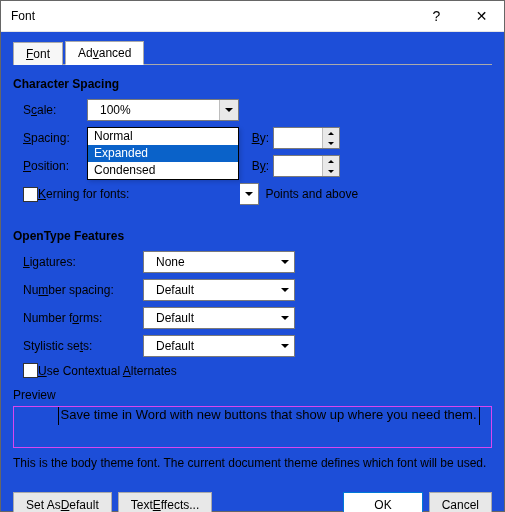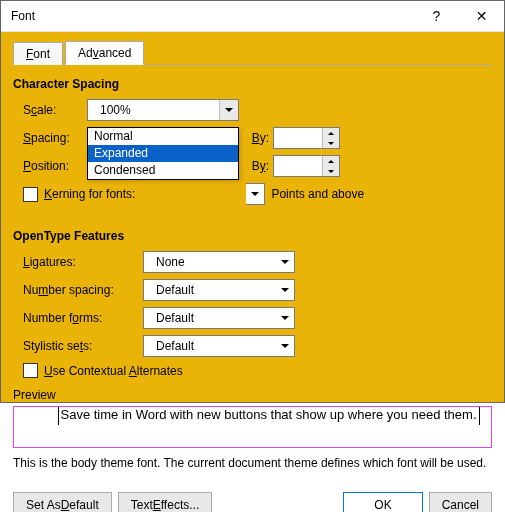--- a/index.html
+++ b/index.html
@@ -1,17 +1,17 @@
 <!DOCTYPE html>
 <html><head>
 <meta charset="utf-8">
 <style>
   html,body{margin:0;padding:0;font-family:"Segoe UI",Tahoma,sans-serif;font-size:12px;color:#000;background:#fff}
   body{width:505px;height:512px;}
-  .dialog{width:505px;height:403px;box-sizing:border-box;border:1px solid #666;background:#eab308;position:relative;display:flex;flex-direction:column;}
+  .dialog{width:505px;height:512px;box-sizing:border-box;border:1px solid #666;background:#1d4ed8;position:relative;display:flex;flex-direction:column;}
   .titlebar{height:30px;background:#fff;display:flex;align-items:center;border-bottom:1px solid #e5e5e5;}
   .titlebar .title{padding-left:10px;font-size:12px;}
   .titlebar .spacer{flex:1;}
   .titlebar .tbtn{width:45px;height:30px;display:flex;align-items:center;justify-content:center;font-size:14px;}
   .client{padding:8px 12px 12px 12px;flex:1;position:relative;}
   
   .tabstrip{height:24px;display:flex;align-items:flex-end;position:relative;border-bottom:1px solid #aaa;}
   .tab{padding:4px 12px;border:1px solid #aaa;border-bottom:none;margin-right:2px;background:#fff;position:relative;bottom:-1px;font-size:12px;}
   .tab.inactive{background:#f7f7f7;}
   .tab.active{background:#fff;border-bottom:1px solid #fff;}
@@ -25,21 +25,21 @@
   .combo .drop{width:18px;background:#e9e9e9;border-left:1px solid #bdbdbd;display:flex;align-items:center;justify-content:center;}
   .combo .drop.plain{background:#fff;border-left:none;}
   .arrow-down{width:0;height:0;border-left:4px solid transparent;border-right:4px solid transparent;border-top:4px solid #000;}
   .fill{text-align:right;width:20px;margin:0 4px 0 10px;}
   .spinbox{display:inline-flex;border:1px solid #7a7a7a;height:20px;background:#fff;}
   .spinbox .sval{width:48px;}
   .spinbox .spinbtns{width:16px;display:flex;flex-direction:column;border-left:1px solid #bdbdbd;}
   .spinbox .sp{flex:1;background:#e9e9e9;display:flex;align-items:center;justify-content:center;}
   .arr-up{width:0;height:0;border-left:3px solid transparent;border-right:3px solid transparent;border-bottom:3px solid #000;}
   .arr-dn{width:0;height:0;border-left:3px solid transparent;border-right:3px solid transparent;border-top:3px solid #000;}
-  .chk{display:inline-flex;align-items:center;gap:6px;}
+  .chk{display:inline-flex;align-items:center;}
   .chk .box{width:13px;height:13px;border:1px solid #333;background:#fff;}
   .preview-box{border:1px solid #d946ef;height:40px;display:flex;justify-content:center;font-size:13px;margin-top:4px;position:relative;padding-left:32px;}
   .preview-box .cursor{height:18px;border-left:1px solid #000;margin:0 2px;}
   .footer-note{font-size:12px;margin-top:8px;}
   .buttonbar{display:flex;align-items:center;padding:10px 12px;gap:6px;}
   .btn{border:1px solid #aaa;background:#e8e8e8;height:24px;padding:0 12px;display:inline-flex;align-items:center;justify-content:center;font-size:12px;}
   .btn.primary{border:1px solid #0078d7;background:#fff;color:#000;padding:0 30px;}
   
   .dropdown{position:absolute;border:1px solid #000;background:#fff;z-index:20;box-shadow:2px 2px 4px rgba(0,0,0,0.15);}
   .dropdown .opt{padding:1px 6px;font-size:12px;line-height:15px;}

